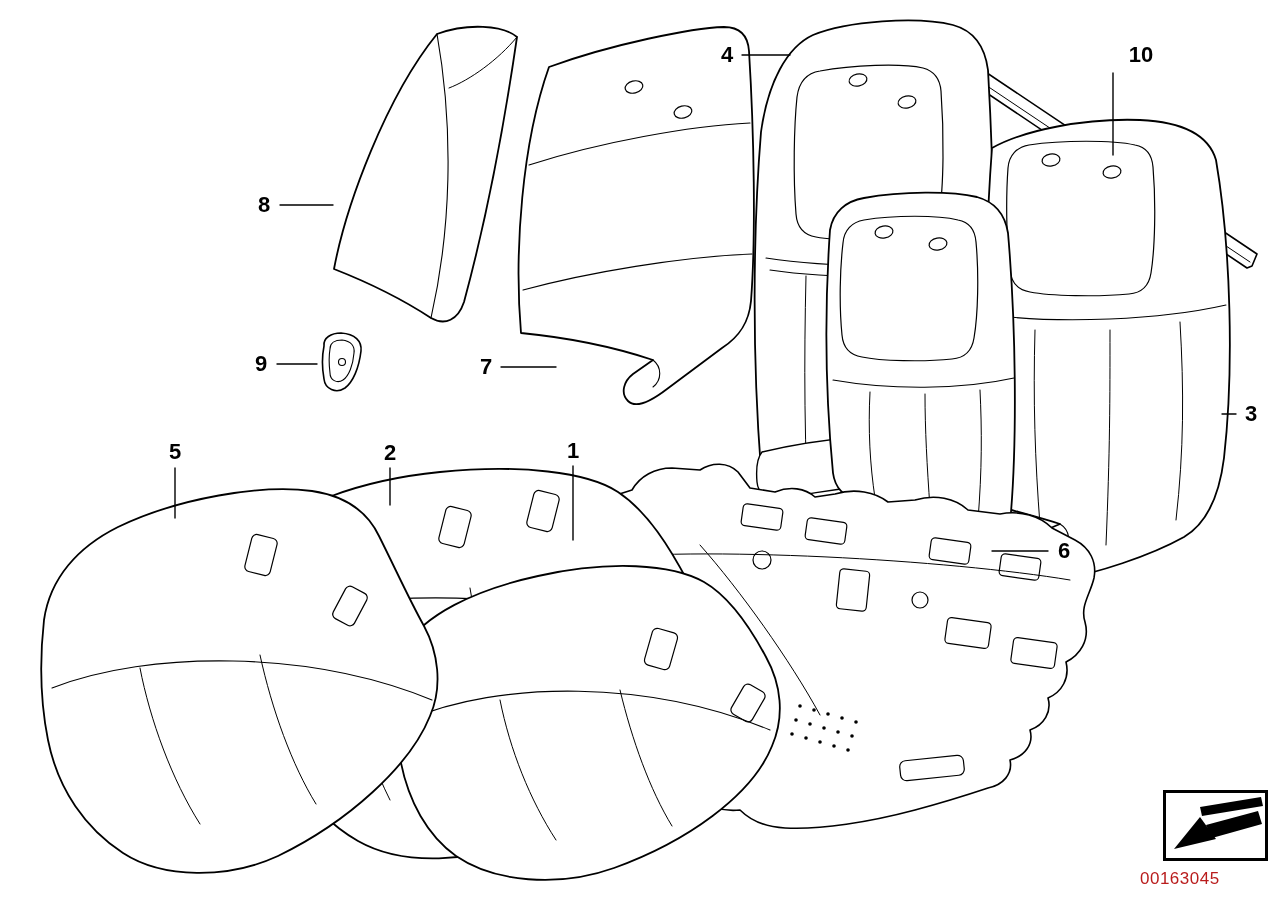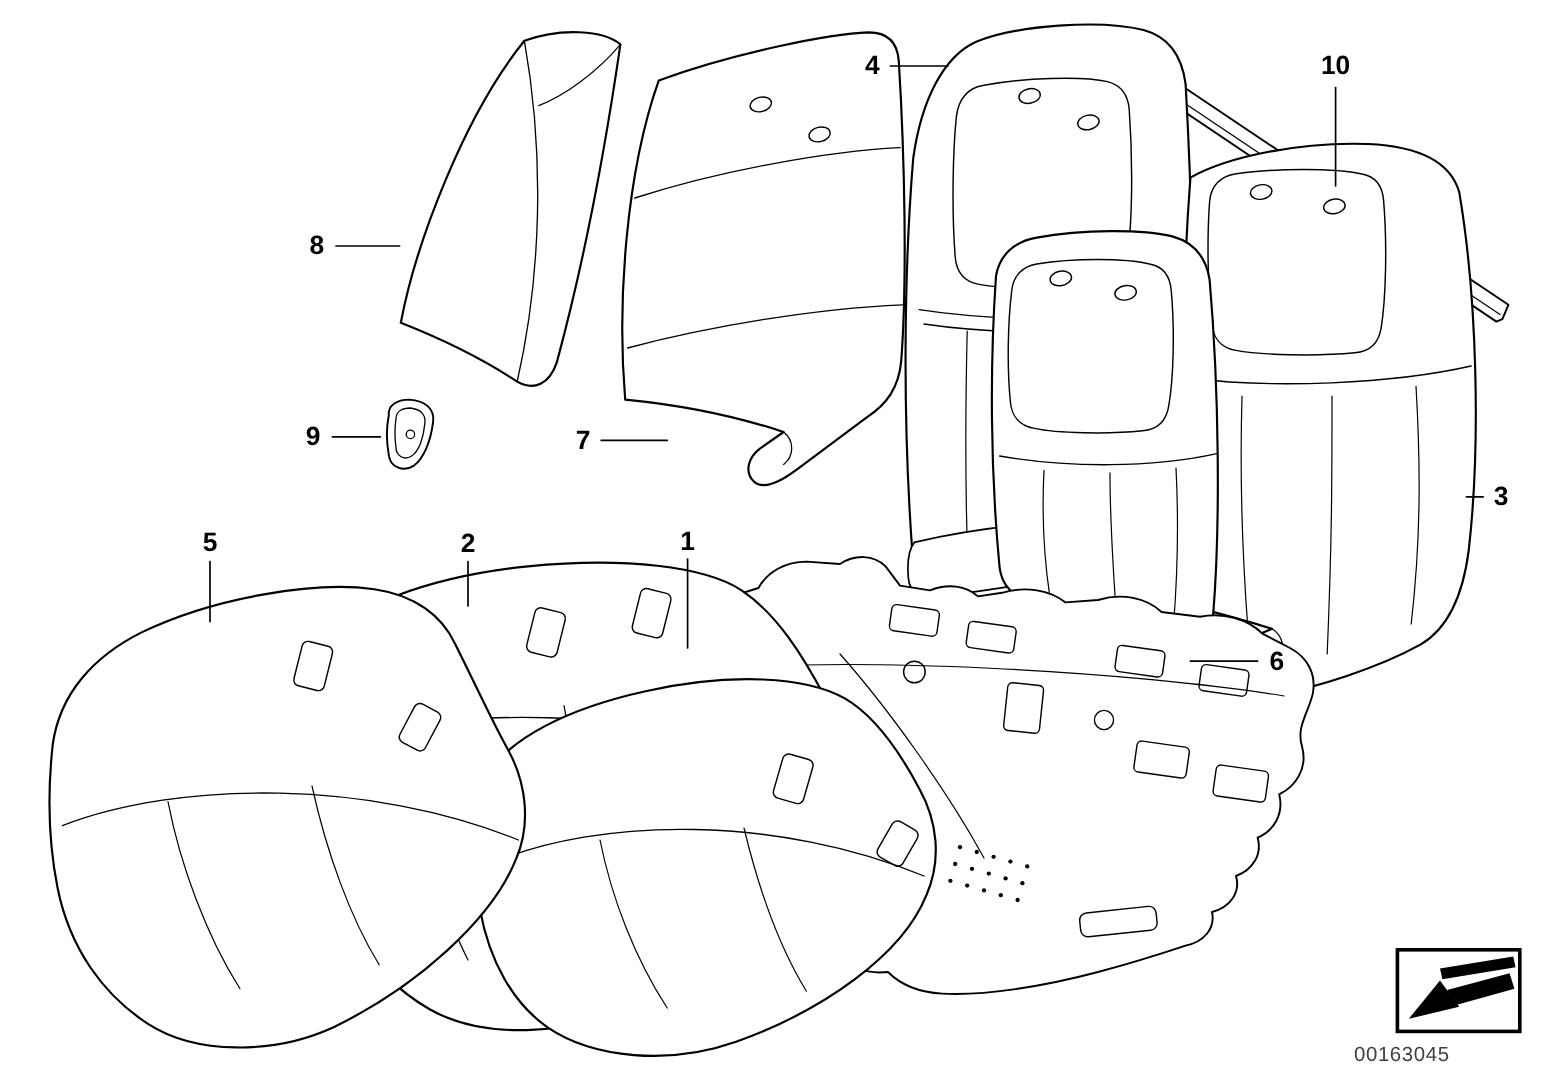--- a/index.html
+++ b/index.html
@@ -25,26 +25,25 @@
     transform: translate(-50%, -50%);
     font-size: 22px;
     font-weight: bold;
     color: #000000;
     cursor: pointer;
     user-select: none;
     line-height: 1;
   }
   .drawing-number {
     position: absolute;
-    left: 1104px;
+    left: 1140px;
     top: 869px;
     width: 104px;
-    text-align: right;
     font-size: 17px;
-    color: #404040;
+    color: #b91c1c;
     letter-spacing: 0.5px;
   }
   .nav-box {
     position: absolute;
     left: 1163px;
     top: 790px;
     width: 99px;
     height: 65px;
     border: 3px solid #000000;
     background: #ffffff;
@@ -204,21 +203,21 @@
 
   <div class="callout" style="left:573px;top:451px">1</div>
   <div class="callout" style="left:390px;top:453px">2</div>
   <div class="callout" style="left:1251px;top:414px">3</div>
   <div class="callout" style="left:727px;top:55px">4</div>
   <div class="callout" style="left:175px;top:452px">5</div>
   <div class="callout" style="left:1064px;top:551px">6</div>
   <div class="callout" style="left:486px;top:367px">7</div>
   <div class="callout" style="left:264px;top:205px">8</div>
   <div class="callout" style="left:261px;top:364px">9</div>
-  <div class="callout" style="left:1113px;top:55px">10</div>
+  <div class="callout" style="left:1141px;top:55px">10</div>
 
   <div class="nav-box">
     <svg width="99" height="65" viewBox="0 0 99 65">
       <polygon points="34,14 95,4 97,13 36,23" fill="#000000"></polygon>
       <polygon points="40,32 92,18 96,31 46,45" fill="#000000"></polygon>
       <polygon points="8,56 34,24 50,46" fill="#000000"></polygon>
     </svg>
   </div>
 
   <div class="drawing-number">00163045</div>

